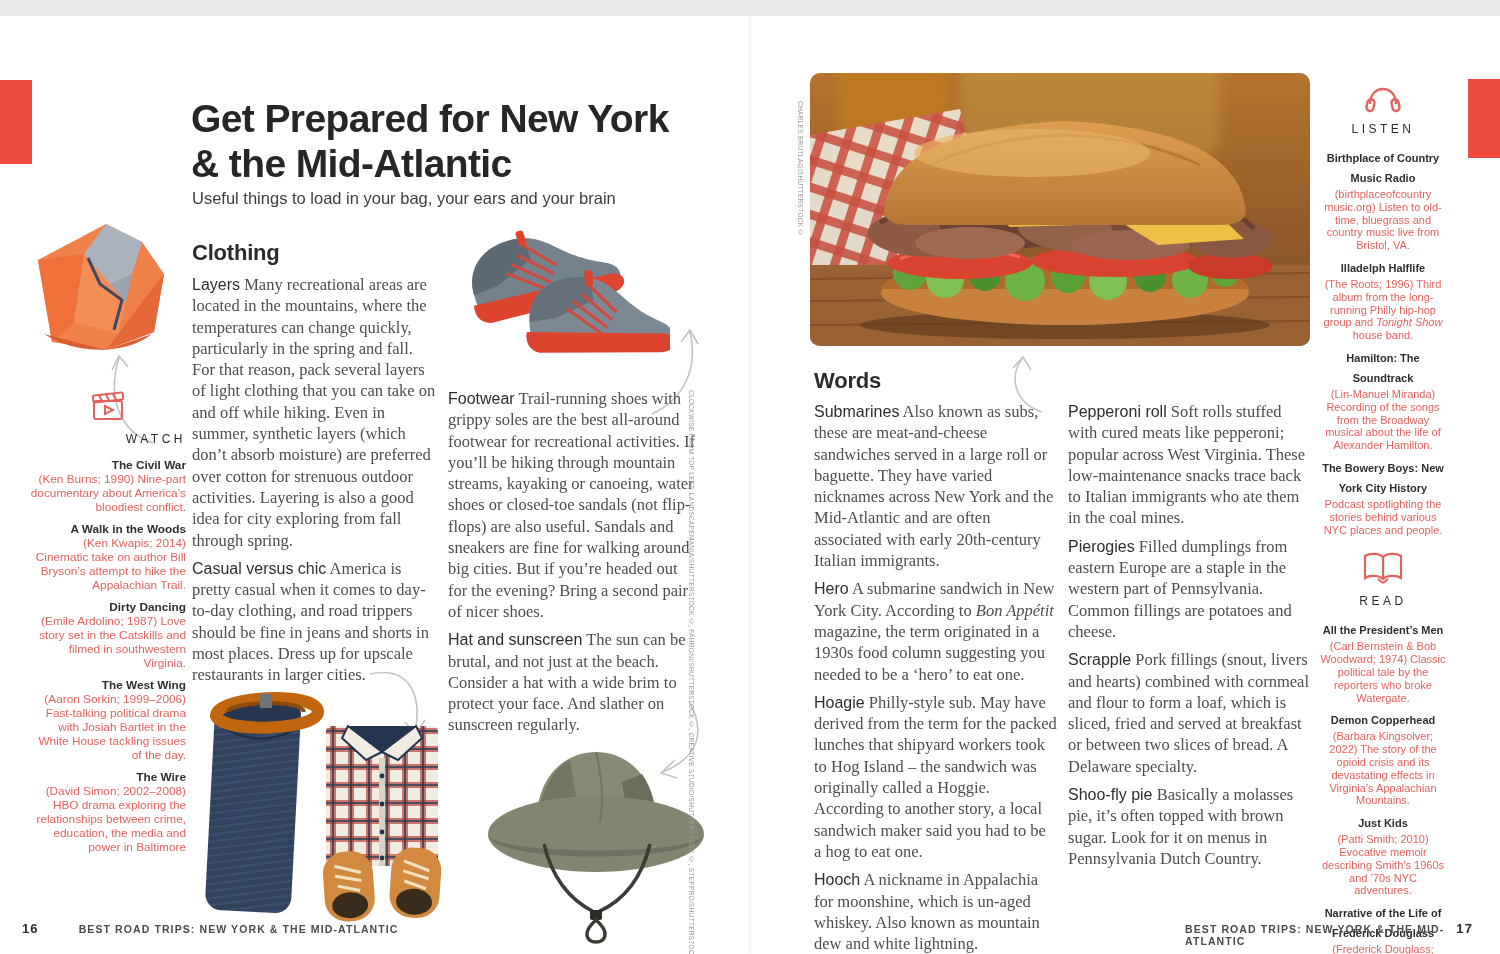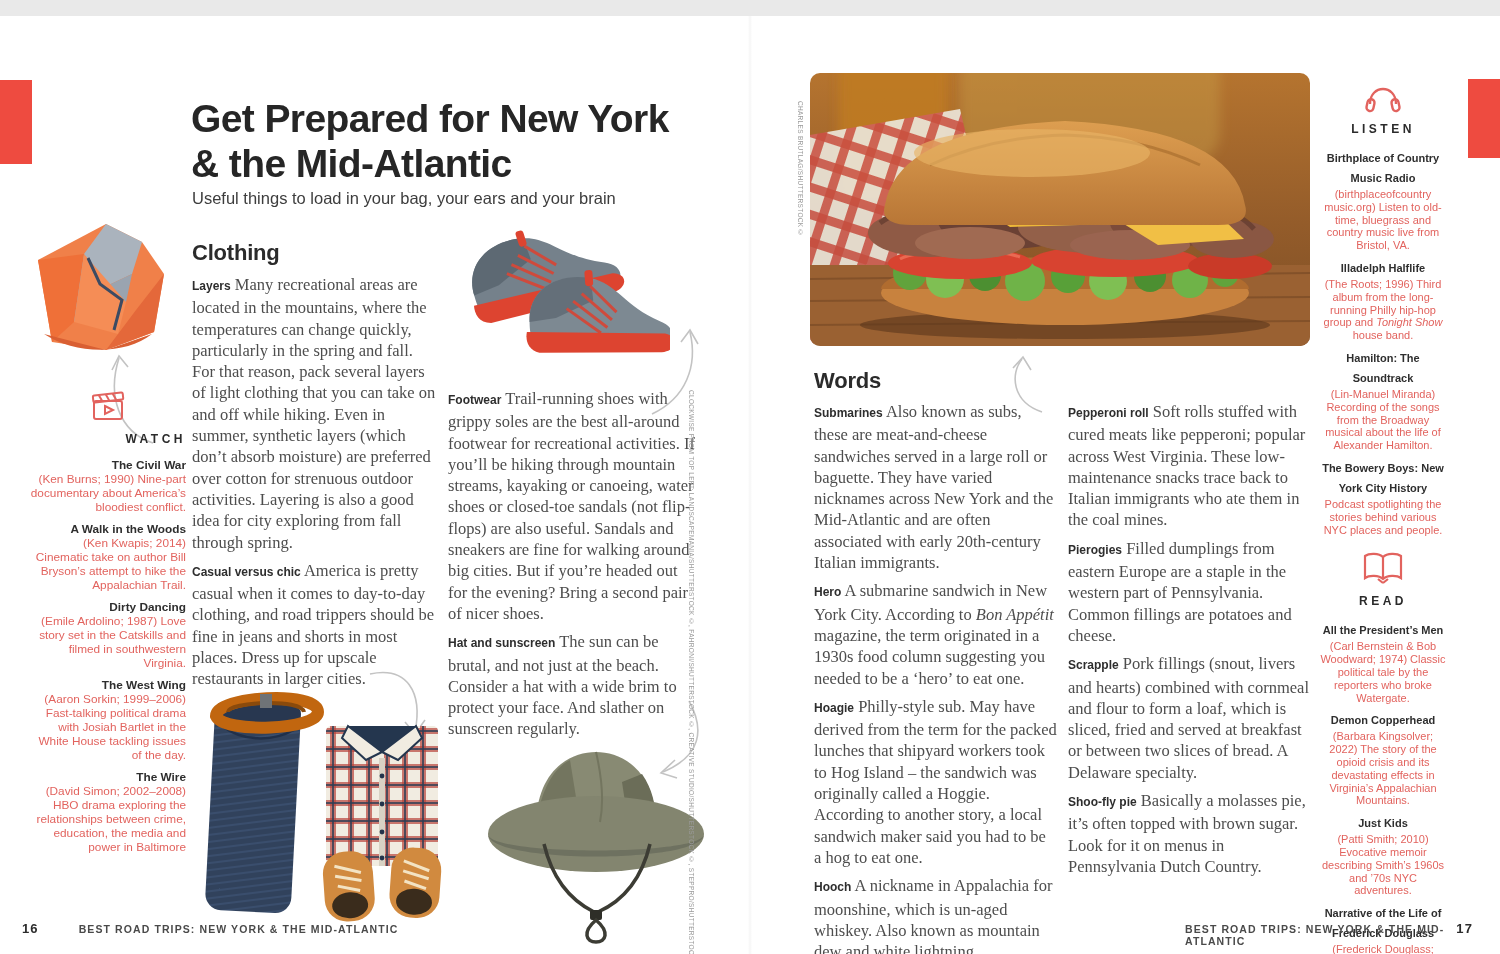--- a/index.html
+++ b/index.html
@@ -16,25 +16,25 @@
     left:191px;top:80px;width:560px;
     font-size:39px;font-weight:700;color:#262626;
     line-height:45px;letter-spacing:-0.6px;
   }
   .page-subtitle{left:192px;top:173px;width:520px;font-size:16.5px;color:#3d3d3d;}
   
   .section-heading{font-size:22px;font-weight:700;color:#2b2b2b;letter-spacing:-0.2px;}
   
   .defs{font-family:"Liberation Serif",serif;}
   .defs .def{margin:0 0 7px 0;font-size:16.5px;line-height:21.3px;color:#4d4d4d;}
-  .defs .term{font-family:"Liberation Sans",sans-serif;font-weight:700;font-size:12px;color:#2e2e2e;text-align:center;}
+  .defs .term{font-family:"Liberation Sans",sans-serif;font-weight:400;font-size:16px;color:#2e2e2e;text-align:center;}
   .defs .it{font-style:italic;}
   
   .side-col{text-align:center;}
-  .side-heading{font-size:12px;font-weight:700;letter-spacing:3.5px;color:#2b2b2b;margin:6px 0 12px 0;}
+  .side-heading{font-size:12px;font-weight:400;letter-spacing:3.5px;color:#2b2b2b;margin:6px 0 12px 0;}
   .m-item{margin:0 0 8px 0;}
   .m-title{font-weight:700;color:#2e2e2e;}
   .m-desc{color:var(--red-text,#e2635e);}
   .m-desc .it{font-style:italic;}
   .watch-col{left:30px;top:370px;width:156px;text-align:right;}
   .watch-col .m-title{font-size:11.8px;line-height:14px;}
   .watch-col .m-desc{font-size:11.8px;line-height:14px;}
   .listen-read-col{left:1320px;top:60px;width:126px;}
   .listen-read-col .m-item{margin-bottom:6px;}
   .listen-read-col .m-title{font-size:11px;line-height:20px;}

